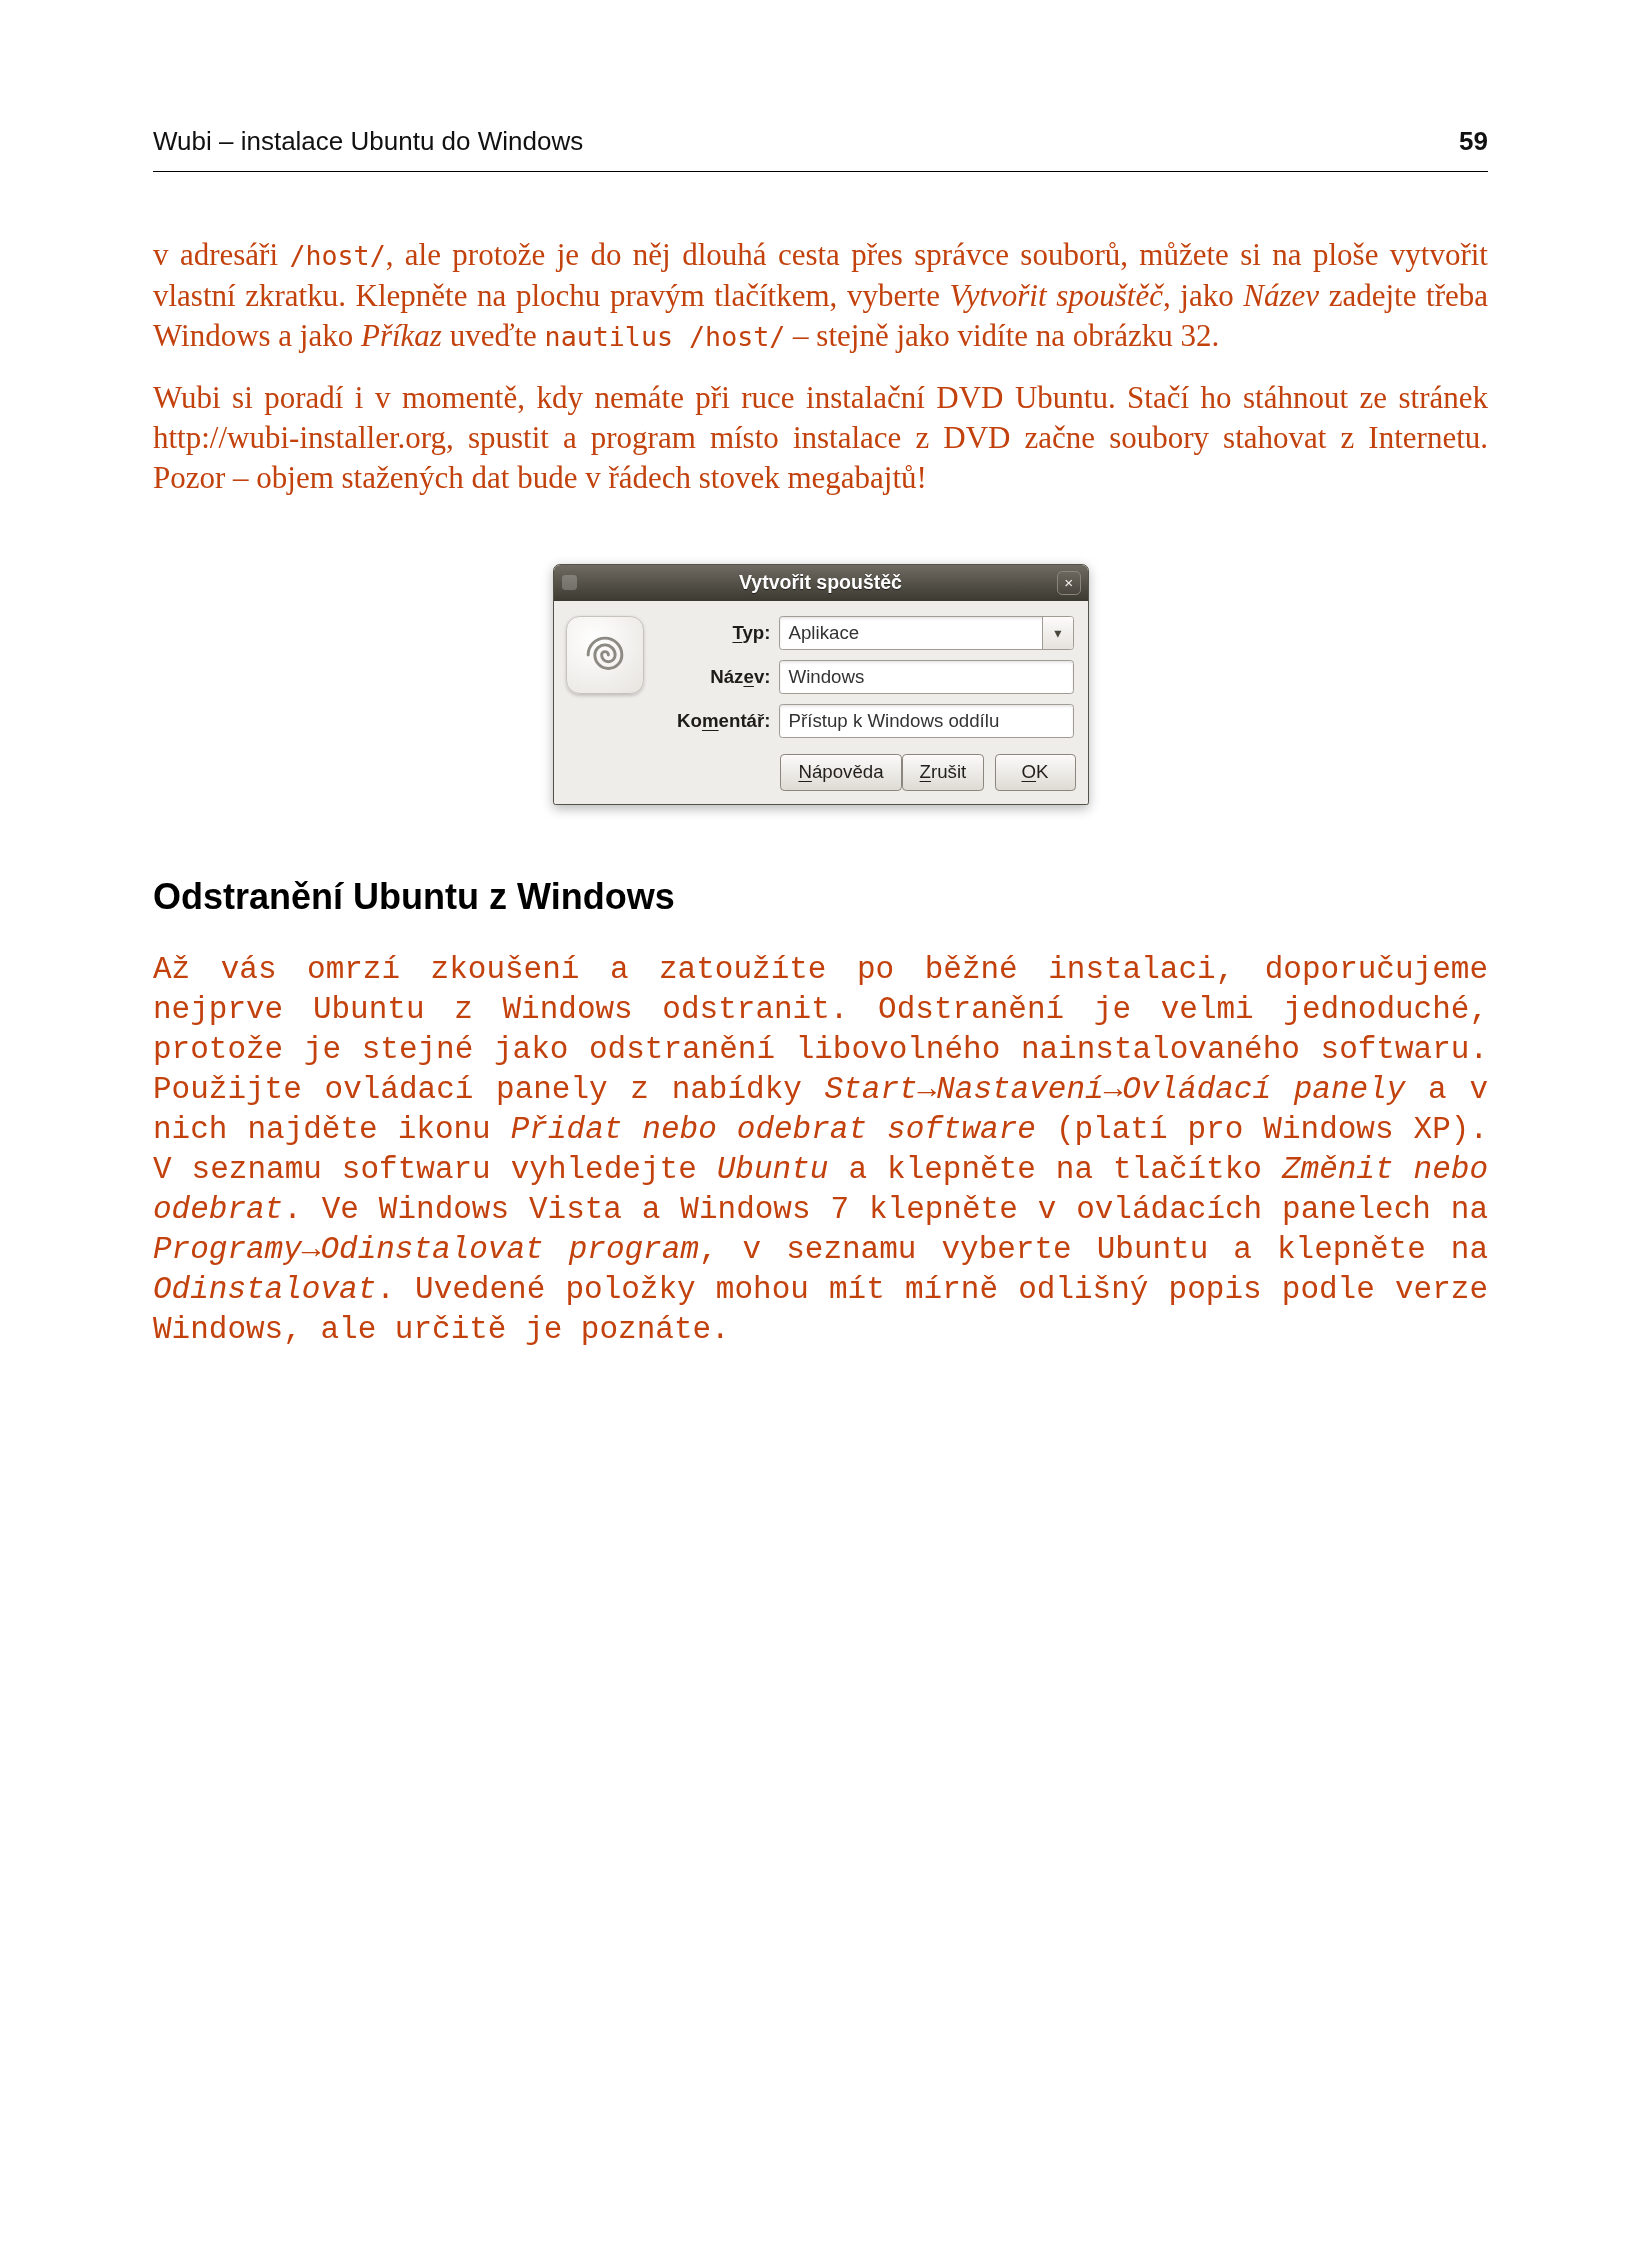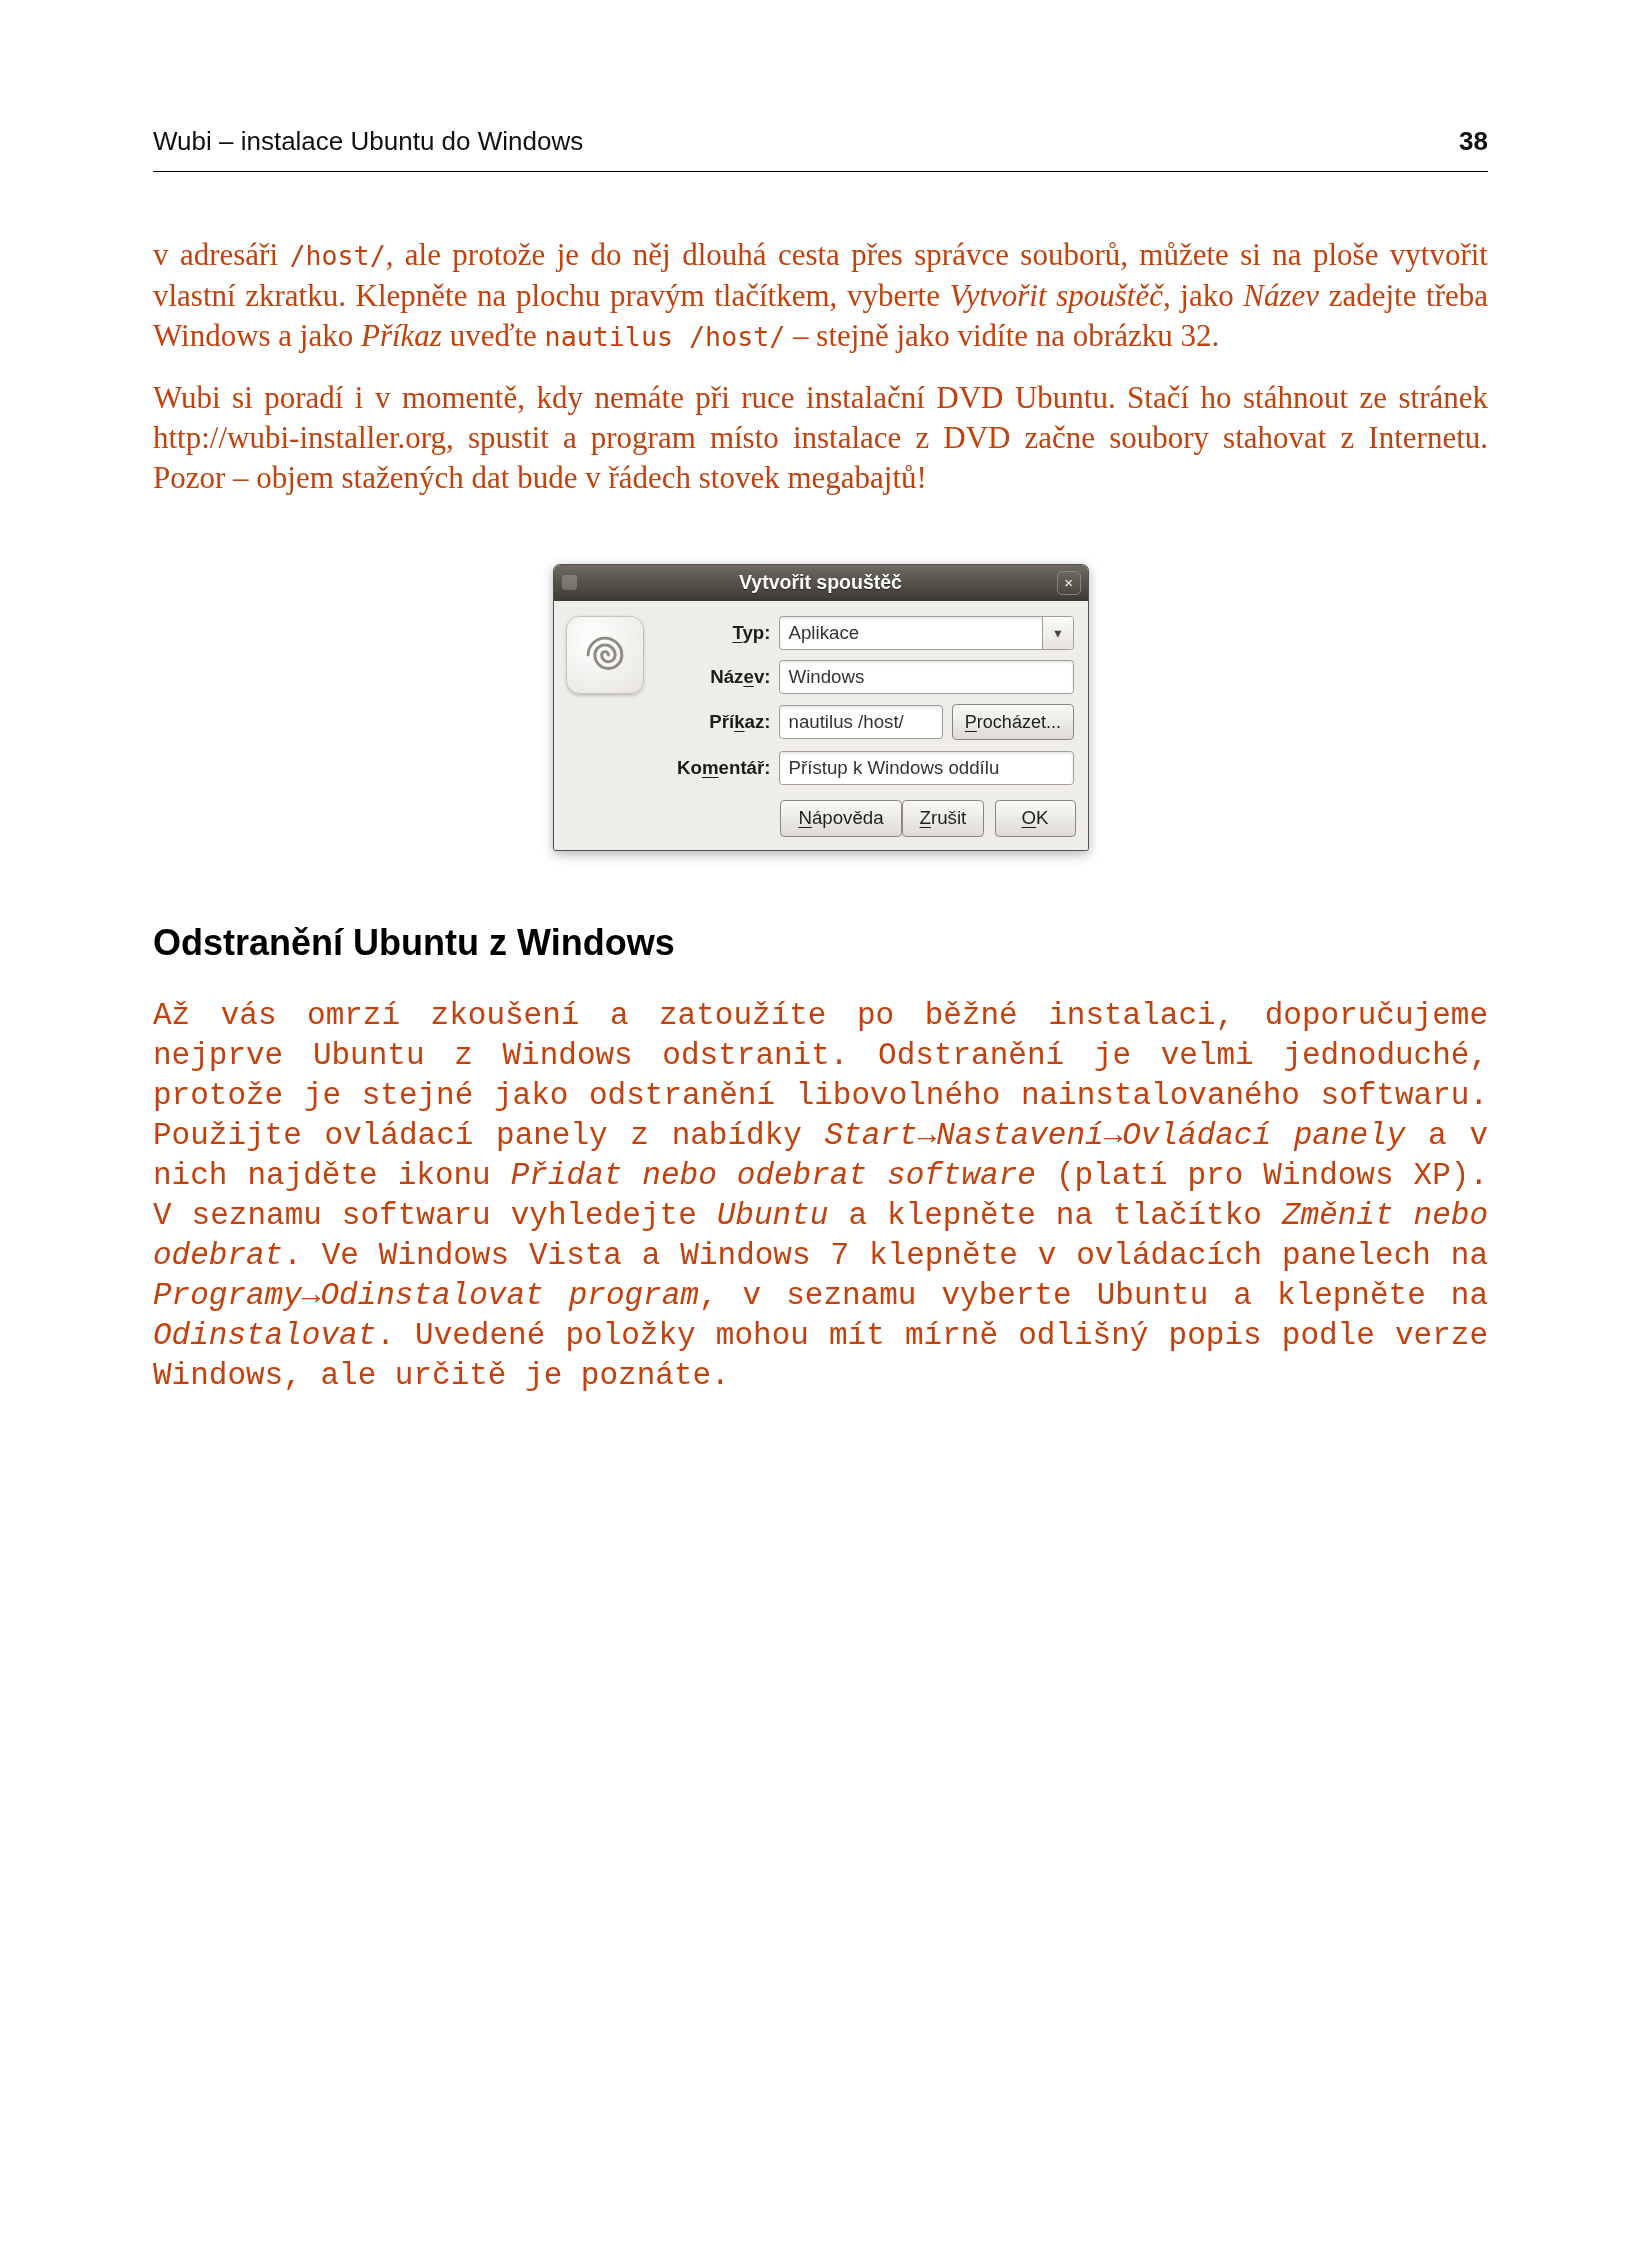--- a/index.html
+++ b/index.html
@@ -135,21 +135,21 @@
   }
 </style>
 </head>
 <body>
 
 <div class="page">
   <div class="content">
 
     <div class="runhead">
       <span>Wubi – instalace Ubuntu do Windows</span>
-      <span class="pagenum">38</span>
+      <span class="pagenum">59</span>
     </div>
     <hr class="rule">
 
     <p class="body m1"><span>v adresáři </span><span class="mono">/host/</span><span>, ale protože je do něj dlouhá cesta přes správce souborů, můžete si na ploše vytvořit vlastní zkratku. Klepněte na plochu pravým tlačítkem, vyberte </span><span class="it">Vytvořit spouštěč</span><span>, jako </span><span class="it">Název</span><span> zadejte třeba Windows a jako </span><span class="it">Příkaz</span><span> uveďte </span><span class="mono">nautilus /host/</span><span> – stejně jako vidíte na obrázku 32.</span></p>
     <p class="body m2"><span>Wubi si poradí i v momentě, kdy nemáte při ruce instalační DVD Ubuntu. Stačí ho stáhnout ze stránek http://wubi-installer.org, spustit a program místo instalace z DVD začne soubory stahovat z Internetu. Pozor – objem stažených dat bude v řádech stovek megabajtů!</span></p>
 
     <figure>
       <div class="dialog">
         <div class="titlebar">
           <span class="win-icon"></span>
@@ -170,25 +170,20 @@
                 <div class="combo">
                   <span class="combo-value">Aplikace</span>
                   <span class="combo-arrow">▾</span>
                 </div>
               </div>
               <div class="row">
                 <label class="flabel">Náz<span class="mn">e</span>v:</label>
                 <div class="entry">Windows</div>
               </div>
               <div class="row">
-                <label class="flabel">Pří<span class="mn">k</span>az:</label>
-                <div class="entry">nautilus /host/</div>
-                <button class="btn pbtn"><span class="mn">P</span>rocházet...</button>
-              </div>
-              <div class="row">
                 <label class="flabel">Ko<span class="mn">m</span>entář:</label>
                 <div class="entry">Přístup k Windows oddílu</div>
               </div>
             </div>
         </div>
         <div class="actions">
           <button class="btn"><span class="mn">N</span>ápověda</button>
           <div class="right">
             <button class="btn"><span class="mn">Z</span>rušit</button>
             <button class="btn ok"><span class="mn">O</span>K</button>

